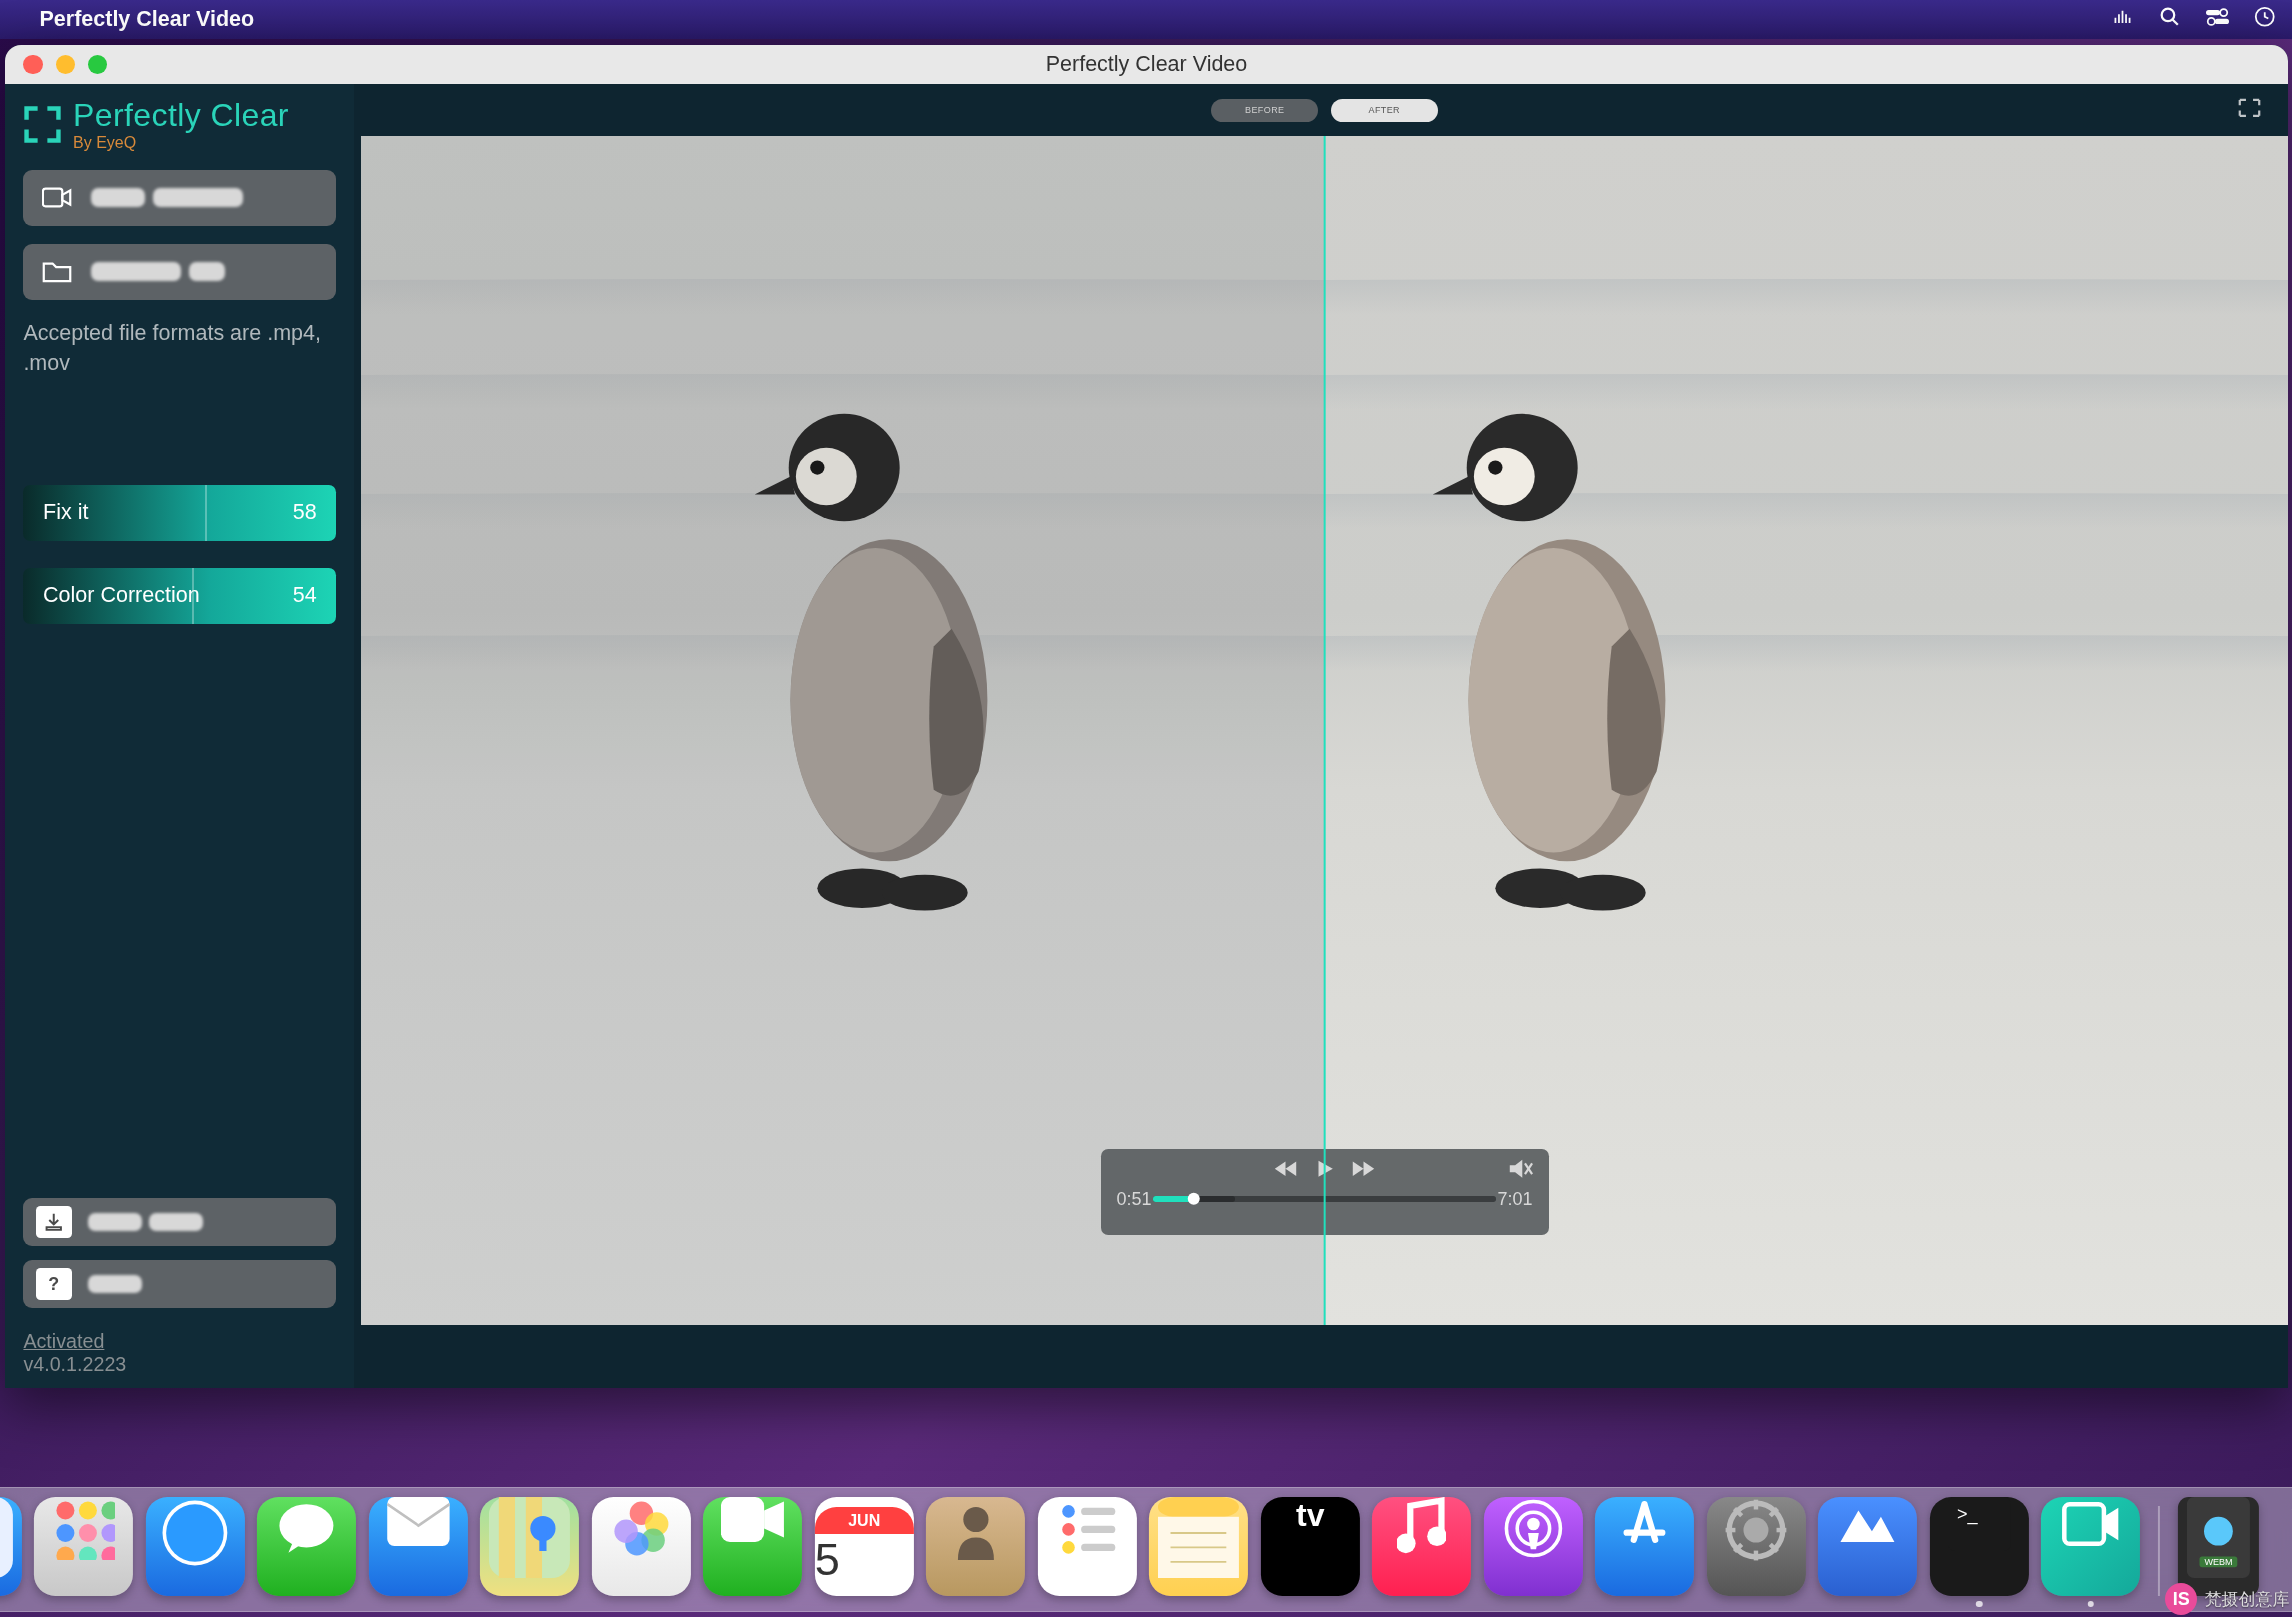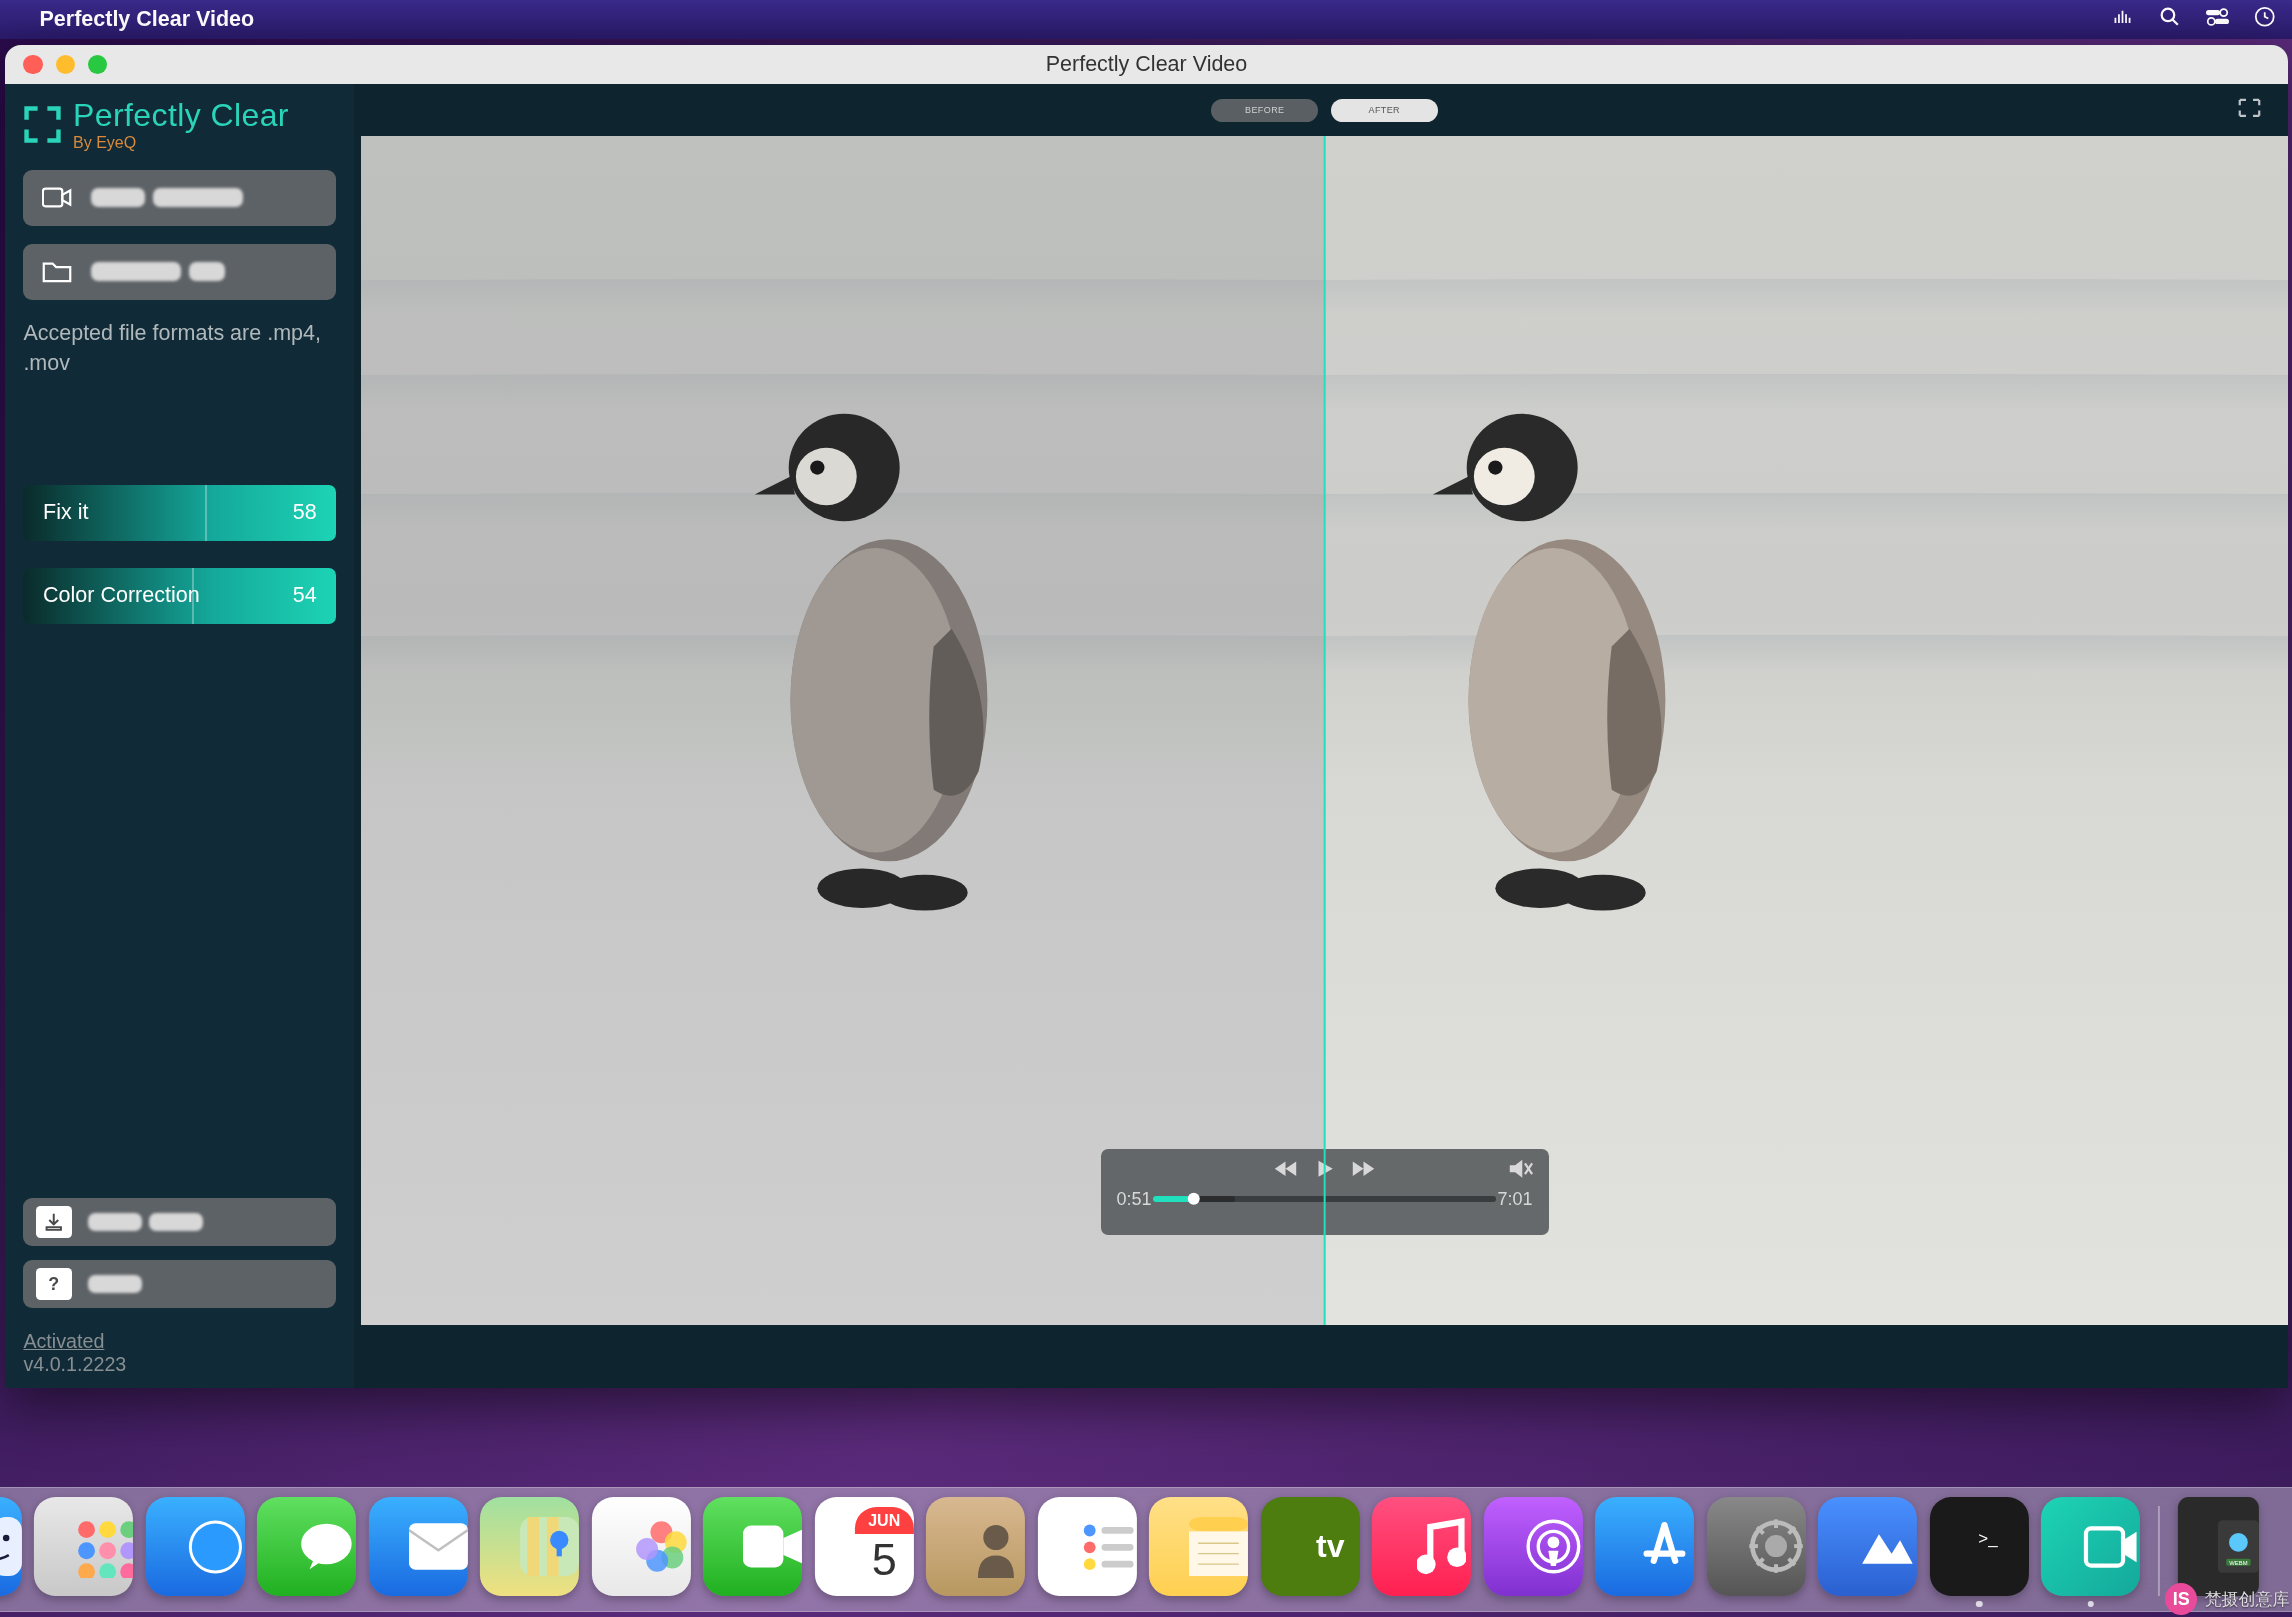--- a/index.html
+++ b/index.html
@@ -93,39 +93,39 @@
 .track .played { position: absolute; left: 0; top: 0; bottom: 0; width: 12%; background: #20e0bd; border-radius: 2.7px; }
 .track .buffered { position: absolute; left: 12%; top: 0; bottom: 0; width: 12%; background: #2a2c2e; border-radius: 2.7px; }
 .track .thumb { position: absolute; left: 12%; top: 50%; transform: translate(-50%, -50%); width: 12.5px; height: 12.5px; background: #fff; border-radius: 50%; }
 
 .bottom-bar { height: 63px; background: #0e2530; position: relative; }
 .video-meta { position: absolute; right: 18px; top: 9px; color: #7a8286; font-size: 12.5px; line-height: 1.4; text-align: left; }
 
 
 .dock-wrap { position: absolute; left: 50%; bottom: 5.4px; transform: translateX(-50%); }
 .dock { background: rgba(240,240,245,0.38); backdrop-filter: blur(18px); border-radius: 27px; padding: 9px 14.3px 14.3px; display: flex; align-items: flex-end; gap: 12.5px; border: 0.9px solid rgba(255,255,255,0.25); }
-.dock-icon { width: 99px; height: 99px; border-radius: 21.5px; display: flex; align-items: center; justify-content: center; font-size: 54px; position: relative; cursor: pointer; box-shadow: 0 3.6px 9px rgba(0,0,0,0.25); padding-left: 40px; }
+.dock-icon { width: 99px; height: 99px; border-radius: 21.5px; display: flex; justify-content: center; font-size: 54px; position: relative; cursor: pointer; box-shadow: 0 3.6px 9px rgba(0,0,0,0.25); }
 .dock-icon.running::after { content: ''; position: absolute; bottom: -10.7px; left: 50%; transform: translateX(-50%); width: 6.3px; height: 6.3px; background: rgba(255,255,255,0.75); border-radius: 50%; }
 .dock-sep { width: 1.8px; height: 90px; background: rgba(255,255,255,0.35); margin: 0 5.4px; }
 
 .dock-icon.finder { background: linear-gradient(180deg, #3ab0ff 0%, #1a6ae0 100%); }
 .dock-icon.launchpad { background: linear-gradient(180deg, #e8e8e8 0%, #c8c8c8 100%); }
 .dock-icon.safari { background: linear-gradient(180deg, #3ab0ff 0%, #1a6ae0 100%); }
 .dock-icon.messages { background: linear-gradient(180deg, #60e060 0%, #20b020 100%); }
 .dock-icon.mail { background: linear-gradient(180deg, #3ab0ff 0%, #1a6ae0 100%); }
 .dock-icon.maps { background: linear-gradient(180deg, #a0e0a0 0%, #f0e080 100%); }
 .dock-icon.photos { background: linear-gradient(180deg, #fff 0%, #e8e8e8 100%); }
 .dock-icon.facetime { background: linear-gradient(180deg, #60e060 0%, #20b020 100%); }
 .dock-icon.calendar { background: #fff; flex-direction: column; }
 .dock-icon.calendar .top { background: #ff4040; width: 100%; height: 27px; border-radius: 21.5px 21.5px 0 0; color: #fff; font-size: 16px; display: flex; align-items: center; justify-content: center; font-weight: 600; }
 .dock-icon.calendar .day { font-size: 45px; color: #333; font-weight: 400; }
 .dock-icon.contacts { background: linear-gradient(180deg, #d8b890 0%, #b89860 100%); }
 .dock-icon.reminders { background: #fff; }
 .dock-icon.notes { background: linear-gradient(180deg, #ffe088 0%, #ffd050 100%); }
-.dock-icon.tv { background: #4d7c0f; color: #fff; }
+.dock-icon.tv { background: #000000; color: #fff; }
 .dock-icon.music { background: linear-gradient(180deg, #ff5080 0%, #ff2050 100%); }
 .dock-icon.podcasts { background: linear-gradient(180deg, #c060ff 0%, #8030d0 100%); }
 .dock-icon.appstore { background: linear-gradient(180deg, #3ab0ff 0%, #1a6ae0 100%); }
 .dock-icon.settings { background: linear-gradient(180deg, #888 0%, #555 100%); }
 .dock-icon.blue-app { background: linear-gradient(180deg, #4a90ff 0%, #2a60d0 100%); }
 .dock-icon.terminal { background: #1a1a1a; }
 .dock-icon.pcv { background: linear-gradient(135deg, #1dd4b5 0%, #14a89a 100%); }
 .dock-icon.file { background: #2a2a2a; border-radius: 10.7px; width: 81px; height: 99px; }
 .dock-icon.trash { background: transparent; box-shadow: none; }
 

